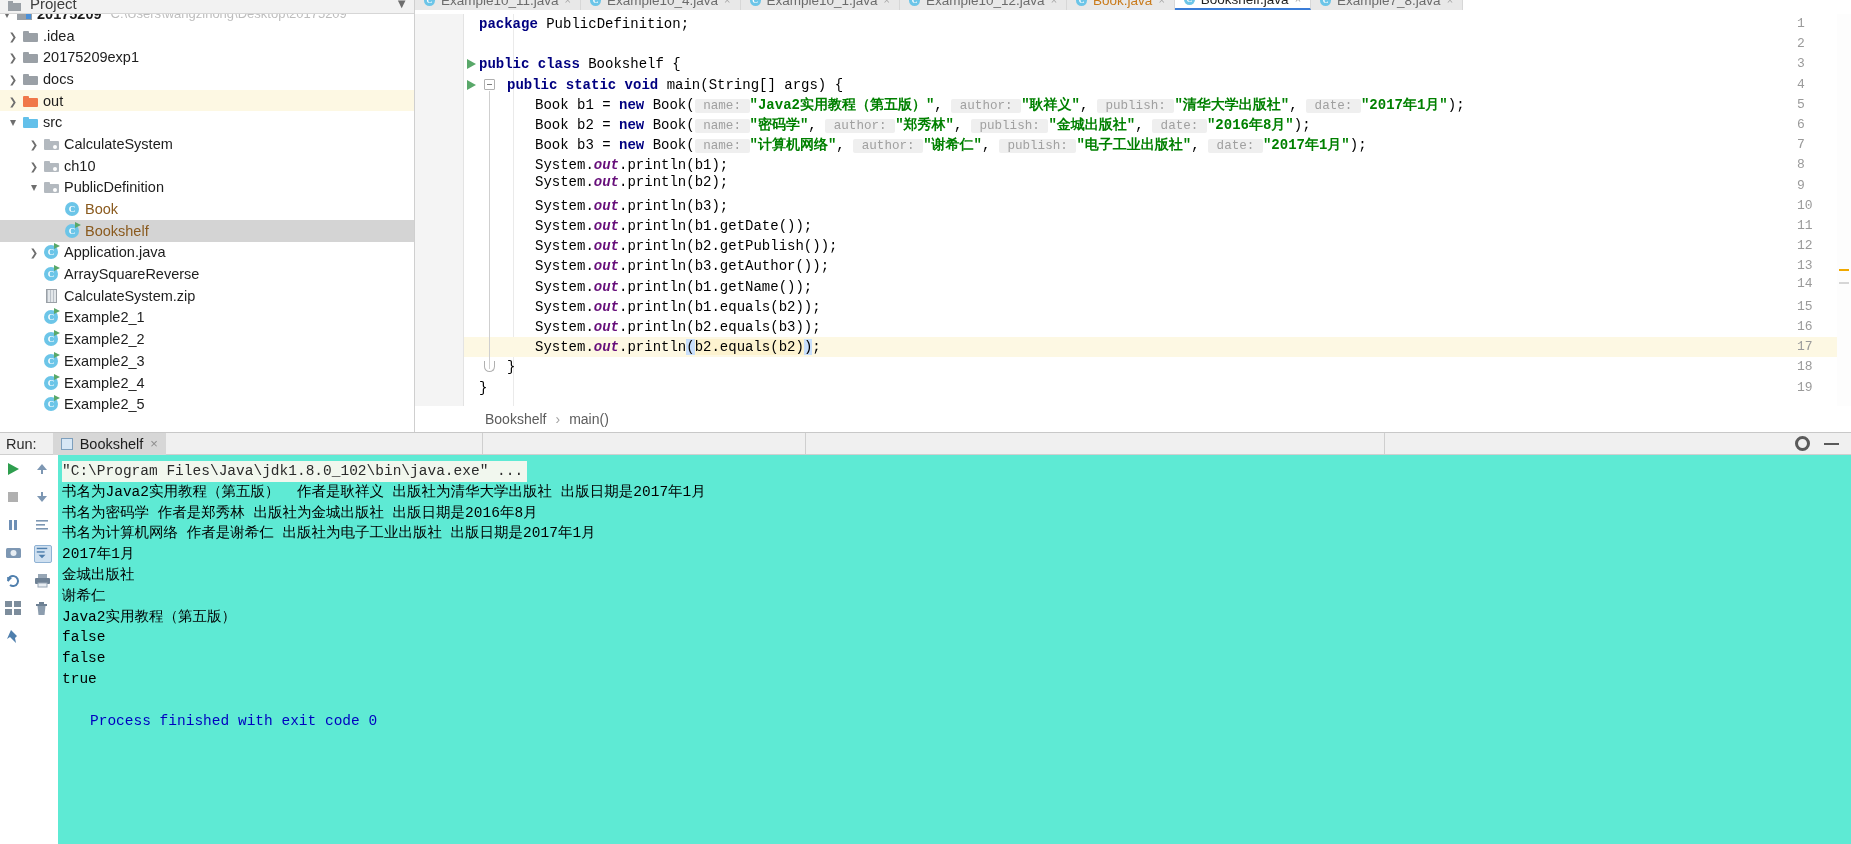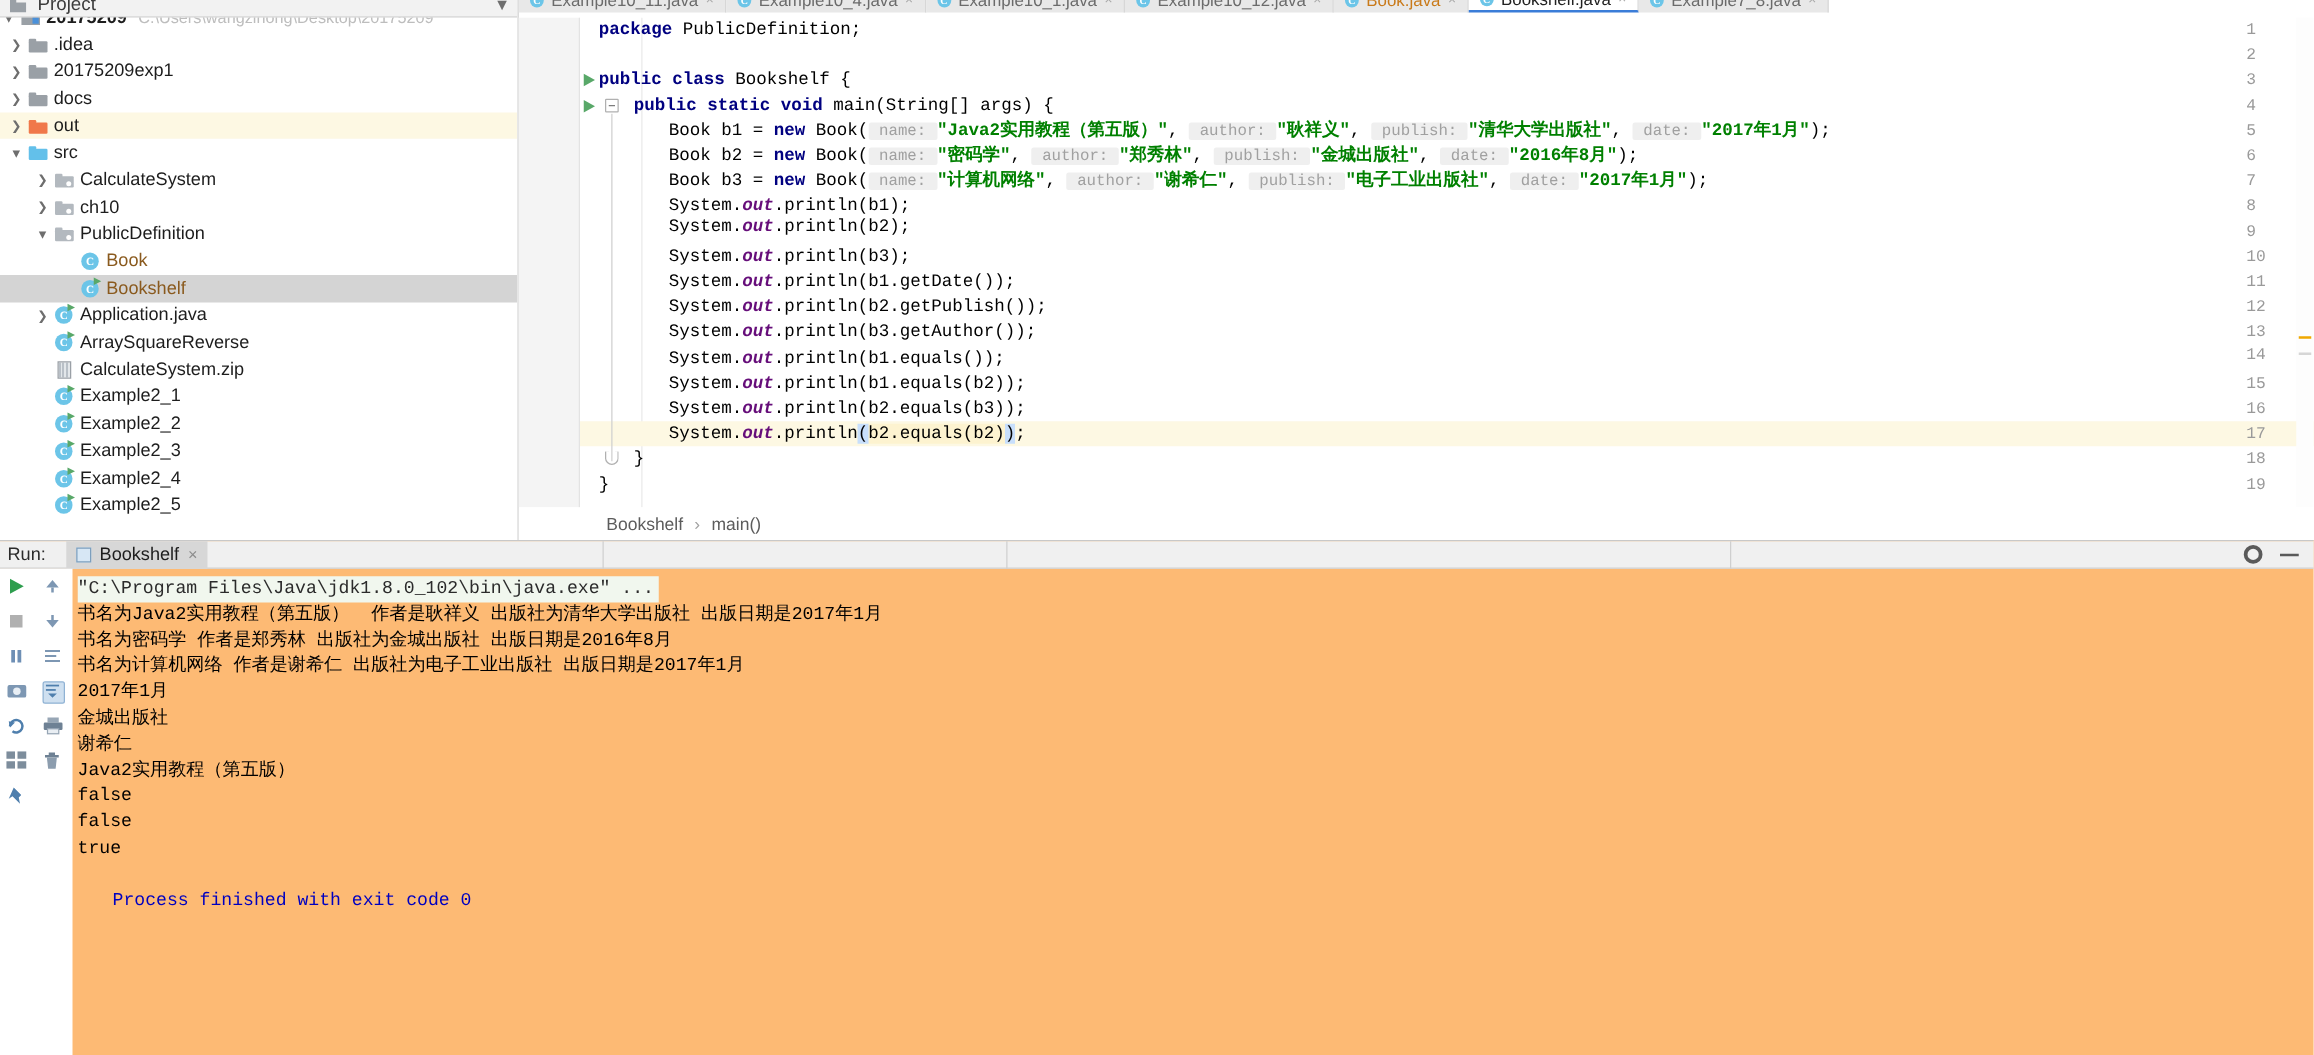--- a/index.html
+++ b/index.html
@@ -164,21 +164,21 @@
   .breadcrumb .sepa { color:#a2a2a2; }
 
   .editor-right-edge {
     position:absolute; right:0; top:14px; width:14px; height:392px; background:#fdfdfd;
   }
   .marker-tick { position:absolute; right:2px; width:10px; height:2px; }
 
   
   .run-window {
     position:absolute; left:0; top:432px; width:1851px; height:412px;
-    background:#fdba74; border-top:1px solid #c8c8c8;
+    background:#5eead4; border-top:1px solid #c8c8c8;
   }
   .run-header {
     position:relative; height:22px; background:#f0f0f0;
     border-bottom:1px solid #cfcfcf; display:flex; align-items:center;
   }
   .run-label { padding-left:6px; font-size:14.5px; color:#2b2b2b; }
   .run-tab {
     margin-left:16px; height:22px; display:flex; align-items:center; gap:7px;
     padding:0 8px; background:#d7d7d7; font-size:14.5px; color:#1d1d1d;
   }
@@ -473,21 +473,21 @@
             <div class="codeline" style="top: 158px; left: 120px; text-align: right;"><span>System.</span><span class="fld">out</span><span>.println(b2);</span></div>
             <div class="lnum" style="top: 181.8px; width: 49px;">10</div>
             <div class="codeline" style="top: 181.8px; left: 120px;"><span>System.</span><span class="fld">out</span><span>.println(b3);</span></div>
             <div class="lnum" style="top: 202px; width: 49px;">11</div>
             <div class="codeline" style="top: 202px; left: 120px;"><span>System.</span><span class="fld">out</span><span>.println(b1.getDate());</span></div>
             <div class="lnum" style="top: 222.2px; width: 49px;">12</div>
             <div class="codeline" style="top: 222.2px; left: 120px;"><span>System.</span><span class="fld">out</span><span>.println(b2.getPublish());</span></div>
             <div class="lnum" style="top: 242.4px; width: 49px;">13</div>
             <div class="codeline" style="top: 242.4px; left: 120px;"><span>System.</span><span class="fld">out</span><span>.println(b3.getAuthor());</span></div>
             <div class="lnum" style="top: 260px; width: 49px; font-family: Liberation Mono, monospace;">14</div>
-            <div class="codeline" style="top: 262.6px; left: 120px;"><span>System.</span><span class="fld">out</span><span>.println(b1.equals());</span></div>
+            <div class="codeline" style="top: 262.6px; left: 120px;"><span>System.</span><span class="fld">out</span><span>.println(b1.getName());</span></div>
             <div class="lnum" style="top: 282.8px; width: 49px;">15</div>
             <div class="codeline" style="top: 282.8px; left: 120px;"><span>System.</span><span class="fld">out</span><span>.println(b1.equals(b2));</span></div>
             <div class="lnum" style="top: 303px; width: 49px;">16</div>
             <div class="codeline" style="top: 303px; left: 120px;"><span>System.</span><span class="fld">out</span><span>.println(b2.equals(b3));</span></div>
             <div class="code-hl-row" style="top: 323.2px;"></div>
             <div class="lnum" style="top: 323.2px; width: 49px;">17</div>
             <div class="codeline" style="top: 323.2px; left: 120px;"><span>System.</span><span class="fld">out</span><span>.println</span><span class="sel-brace">(</span><span class="sel-soft">b2.equals(b2)</span><span class="sel-brace">)</span><span>;</span></div>
             <div class="lnum" style="top: 343.4px; width: 49px;">18</div>
             <div class="fold-end" style="left: 69px; top: 347.4px;"></div>
             <div class="codeline" style="top: 343.4px; left: 92px;"><span>}</span></div>

